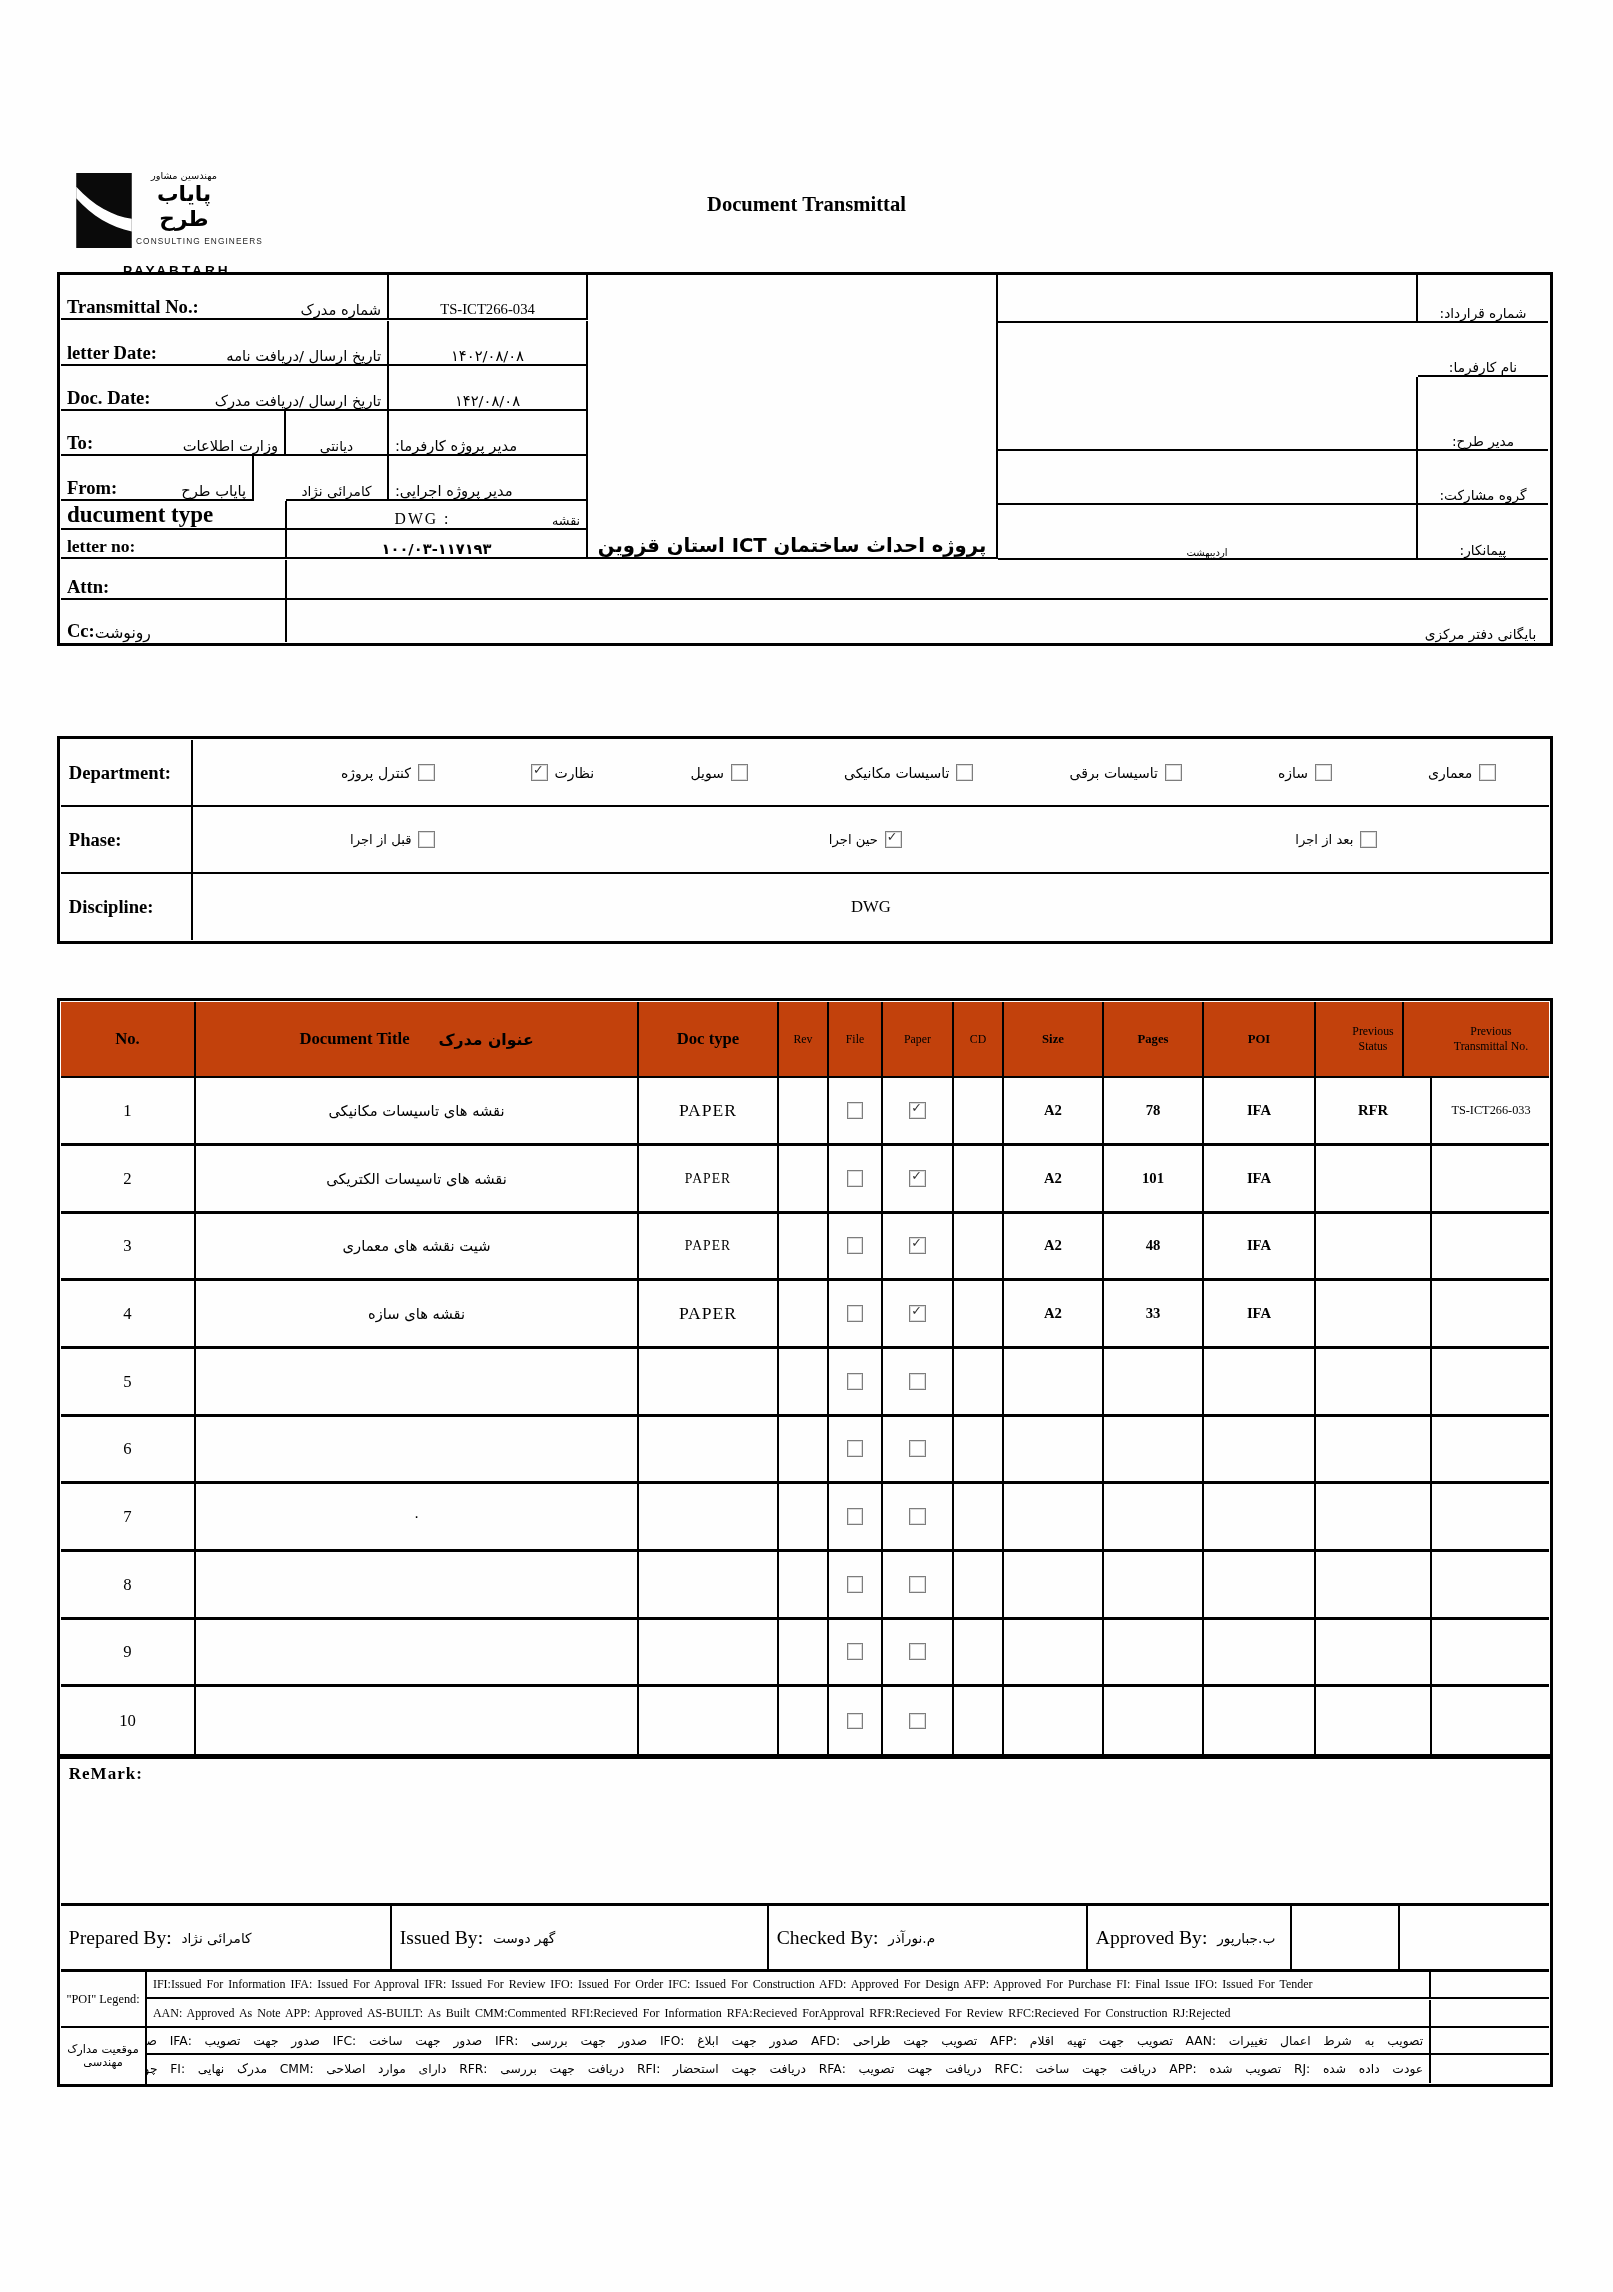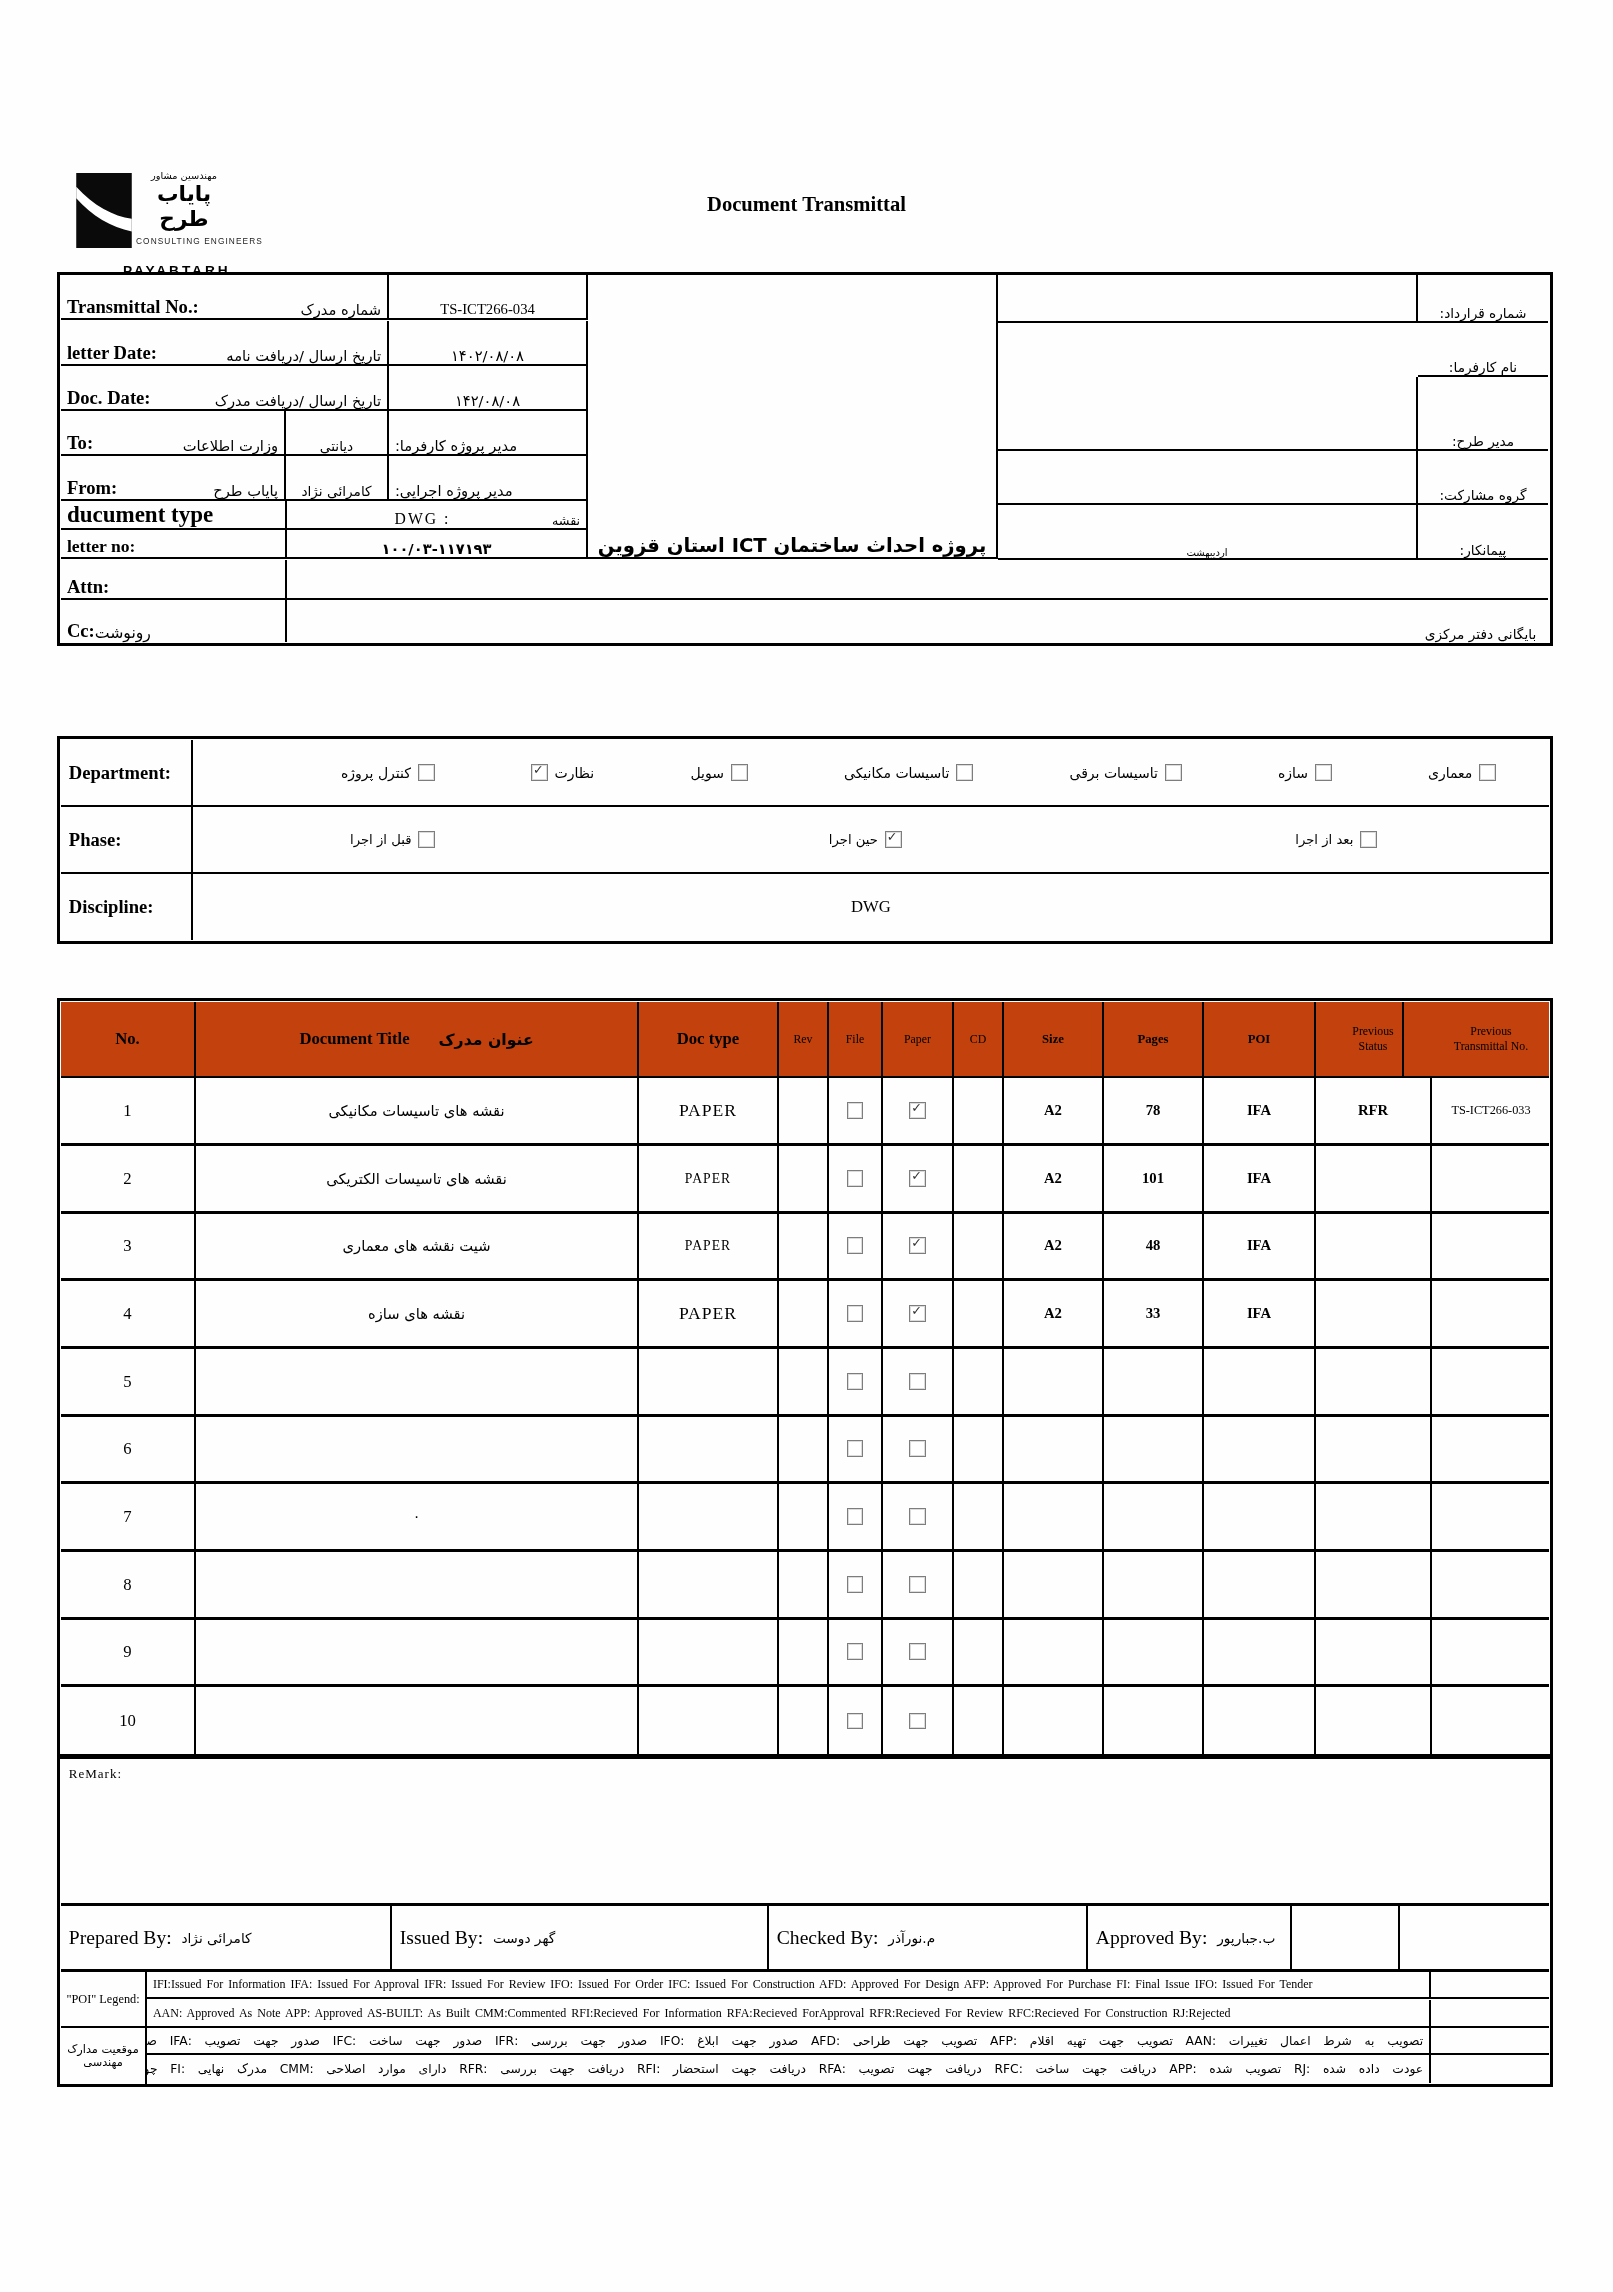--- a/index.html
+++ b/index.html
@@ -97,21 +97,21 @@
   </div>
   <div class="cell ctr fa" style="left:389px;top:366px;width:199px;height:45px;font-size:14.7px;direction:ltr;">۱۴۲/۰۸/۰۸</div>
 
   <div class="cell sb" style="left:61px;top:411px;width:225px;height:45px;">
     <span class="en lab-en">To:</span>
     <span class="fa lab-fa">وزارت اطلاعات</span>
   </div>
   <div class="cell ctr fa" style="left:286px;top:411px;width:103px;height:45px;font-size:13.7px;">دیانتی</div>
   <div class="cell fa" style="left:389px;top:411px;width:199px;height:45px;font-size:14.7px;justify-content:flex-end;">مدیر پروژه کارفرما:</div>
 
-  <div class="cell sb" style="left:61px;top:456px;width:225px;height:45px;">
+  <div class="cell sb" style="left:61px;top:456px;width:193px;height:45px;">
     <span class="en lab-en">From:</span>
     <span class="fa lab-fa">پایاب طرح</span>
   </div>
   <div class="cell ctr fa" style="left:286px;top:456px;width:103px;height:45px;font-size:13.7px;">کامرائی نژاد</div>
   <div class="cell fa" style="left:389px;top:456px;width:199px;height:45px;font-size:14.7px;justify-content:flex-end;">مدیر پروژه اجرایی:</div>
 
   <div class="cell" style="left:61px;top:501px;width:226px;height:29px;">
     <span class="en lab-en" style="font-size:23px;">ducument type</span>
   </div>
   <div class="cell" style="left:287px;top:501px;width:301px;height:29px;position:absolute;">
@@ -422,21 +422,21 @@
     <div class="c-b"></div>
     <div class="c-b"></div>
     <div class="c-b"></div>
     <div class="c-b"></div>
     <div class="c-sm"></div>
   </div>
 
   <div class="frame" style="left:57px;top:1754px;width:1496px;height:333px;"></div>
 
   <div class="abs" style="left:61px;top:1758px;width:1488px;height:148px;border-bottom:3.9px solid #000;padding:5.9px 7.8px;">
-    <span class="en" style="font-size:13px;letter-spacing:1px;">ReMark:</span>
+    <span class="en" style="font-size:17px;letter-spacing:1px;font-weight:bold;">ReMark:</span>
     <span></span>
   </div>
 
   <div class="sigrow">
     <div>
       <span class="sig-l">Prepared By:</span>
       <span class="sig-n">کامرائی نژاد</span>
     </div>
     <div>
       <span class="sig-l">Issued By:</span>

